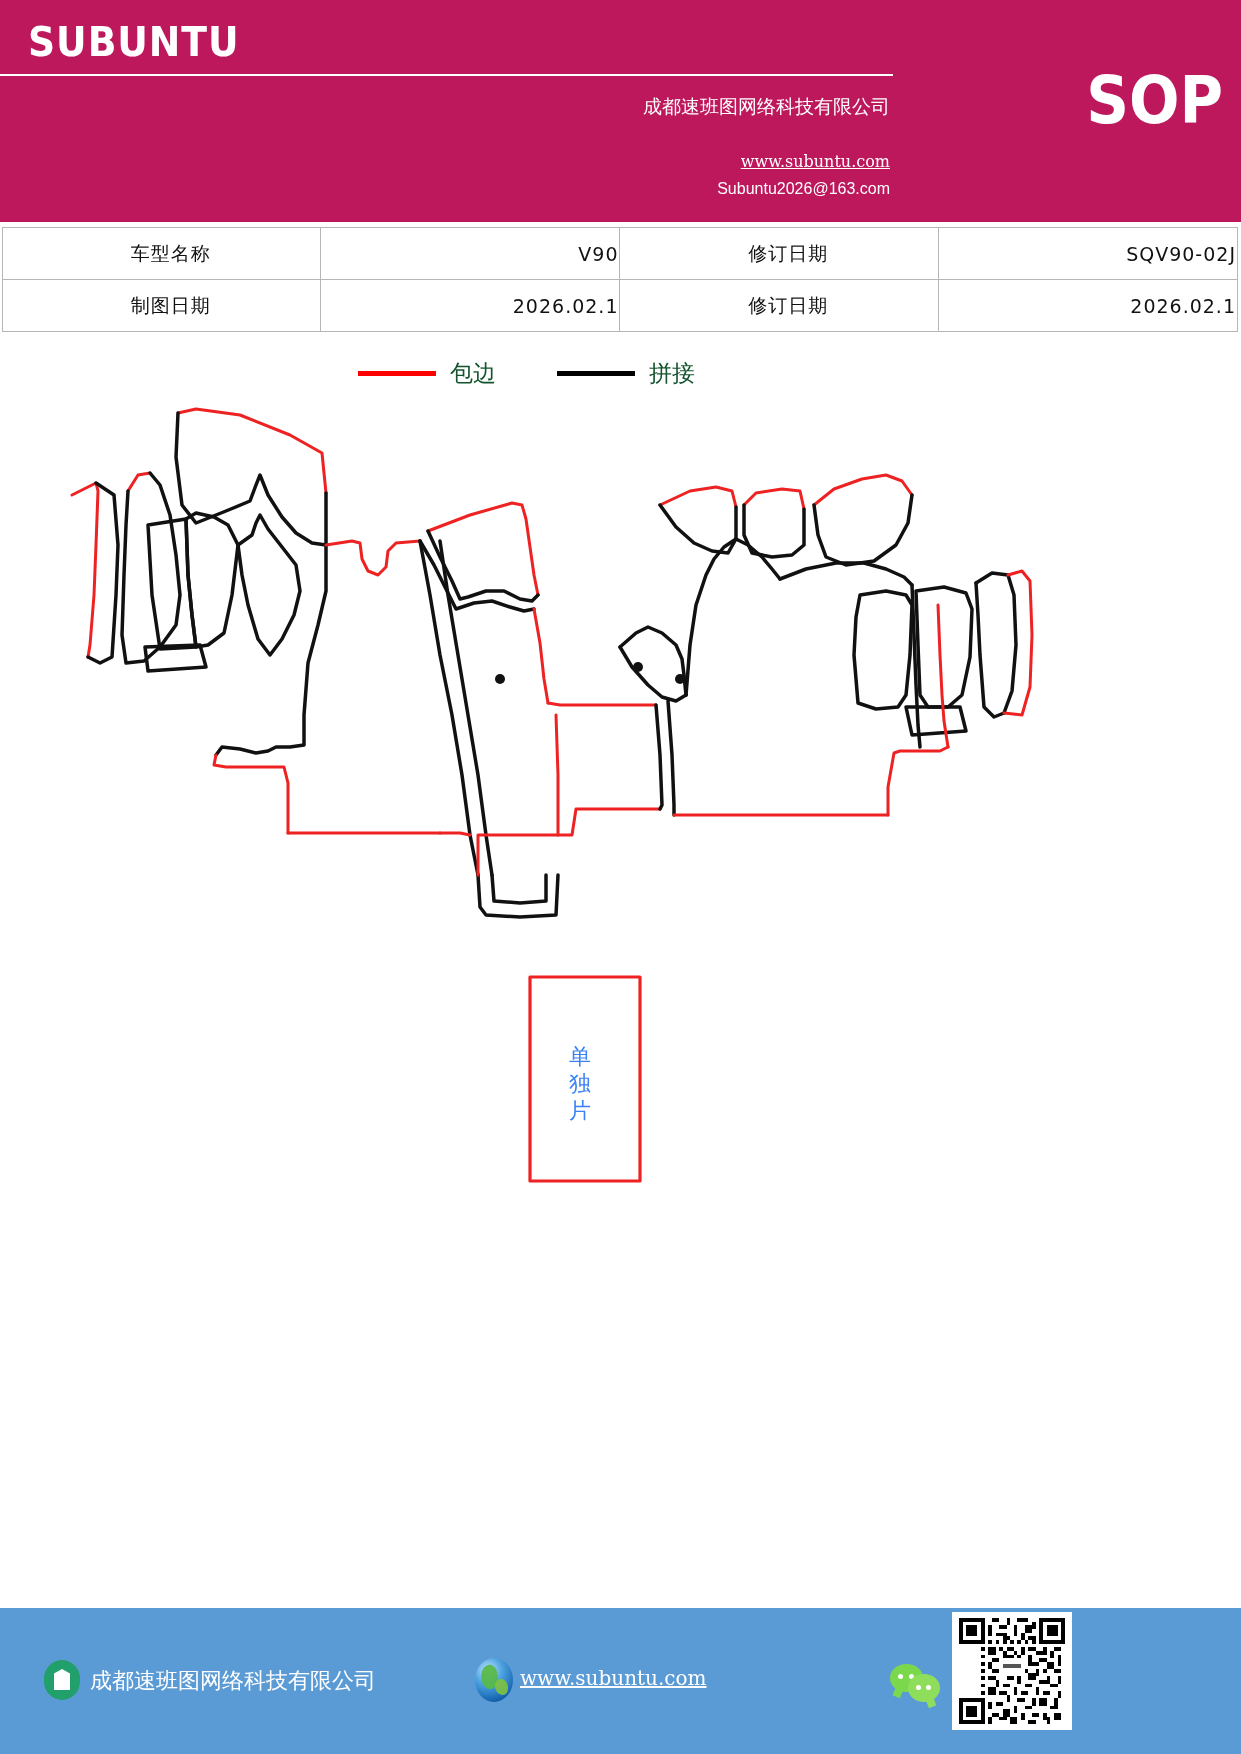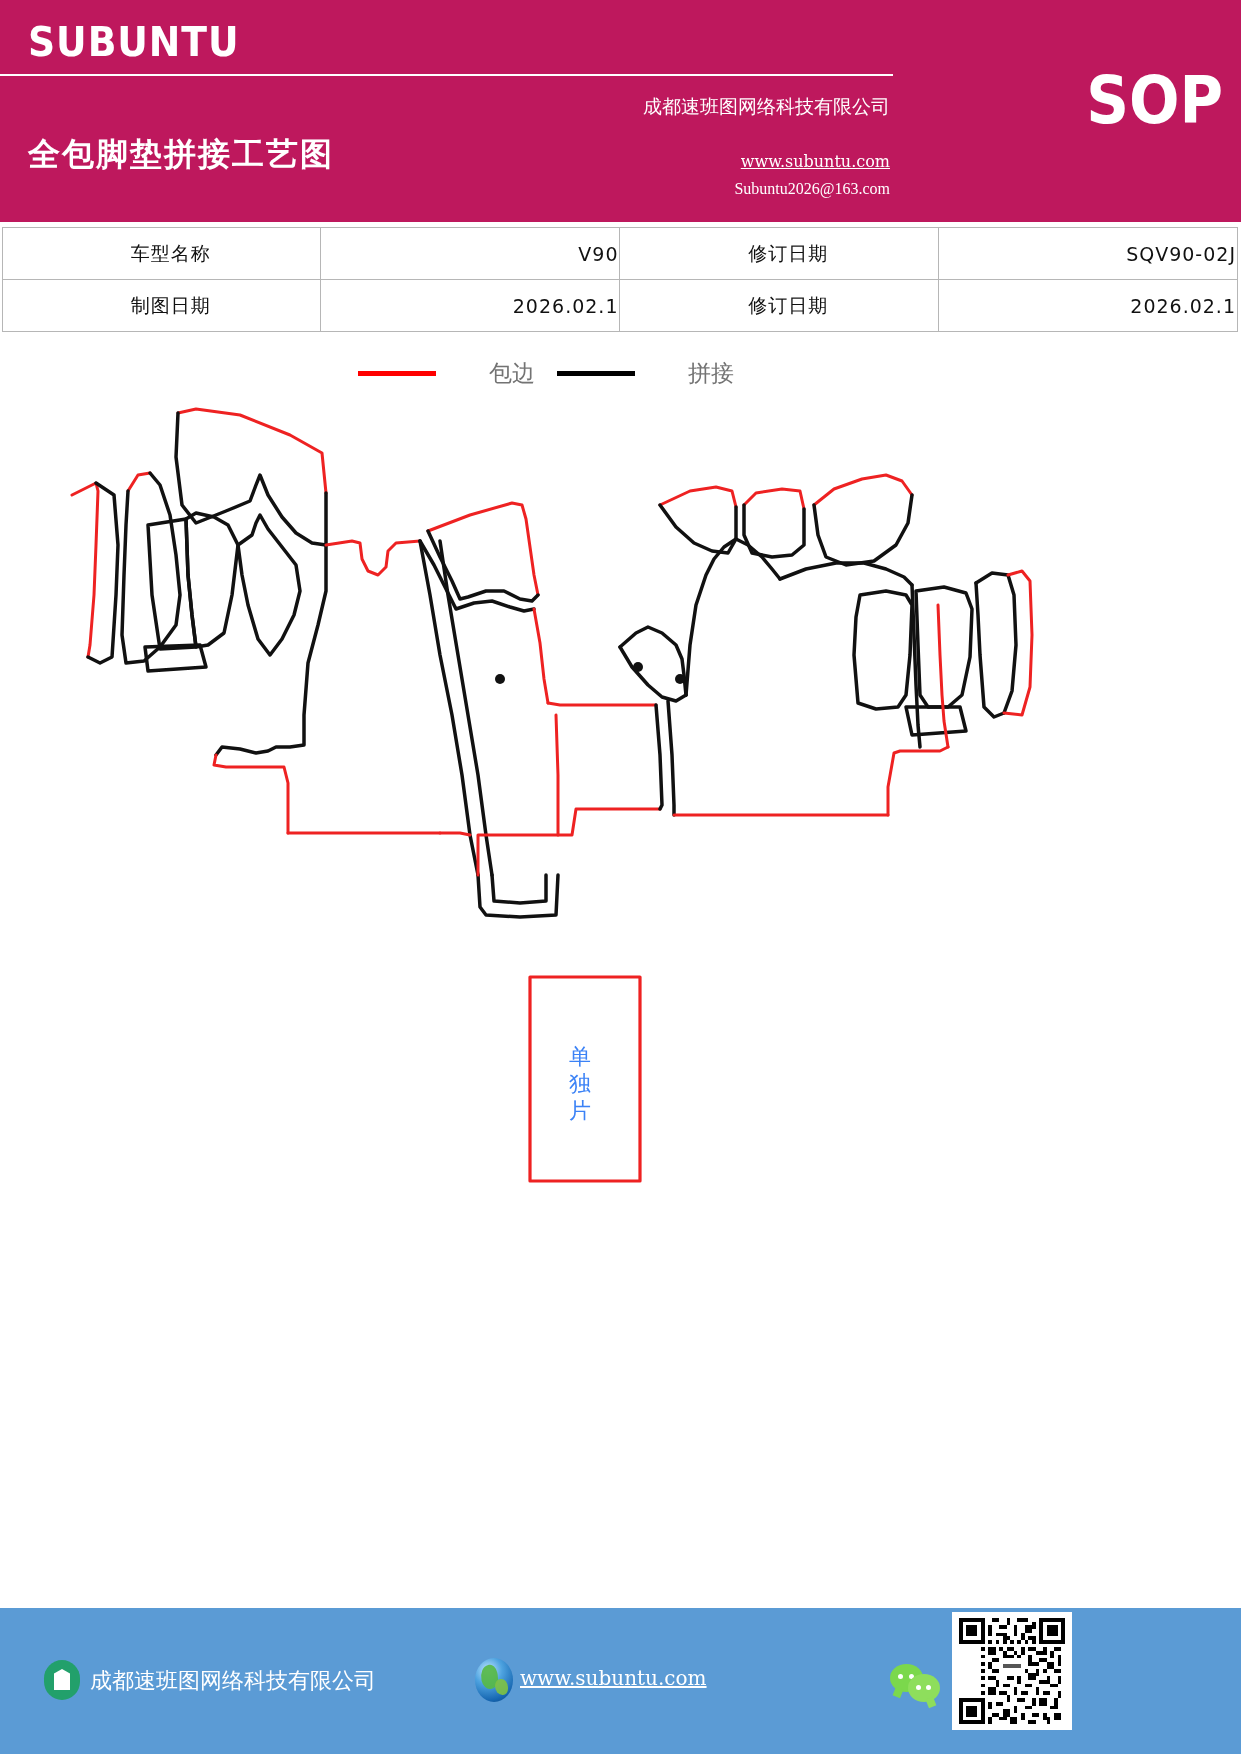--- a/index.html
+++ b/index.html
@@ -42,21 +42,21 @@
     font-weight:bold;font-size:66px;color:#ffffff;letter-spacing:0px;
     transform:scaleX(0.9);transform-origin:right top;
   }
   .web-top{
     position:absolute;left:560px;top:152px;width:330px;text-align:right;
     font-family:"DejaVu Serif",serif;font-size:16px;color:#ffffff;
     text-decoration:underline;
   }
   .mail-top{
     position:absolute;left:560px;top:180px;width:330px;text-align:right;
-    font-family:Liberation Serif, serif;font-size:16px;color:#ffffff;
+    font-family:Liberation Sans, sans-serif;font-size:16px;color:#ffffff;
   }
   
   .info-table{
     position:absolute;left:2px;top:227px;width:1236px;
     border-collapse:collapse;
     table-layout:fixed;
   }
   .info-table td{
     border:1px solid #b6b6b6;
     height:49px;
@@ -72,23 +72,22 @@
   
   .legend{
     position:absolute;left:0;top:358px;width:1241px;height:42px;
   }
   .legend-item{position:absolute;top:0;height:42px;}
   .legend-line{
     position:absolute;top:13px;width:78px;height:5px;
   }
   .legend-label{
     position:absolute;top:0px;left:92px;
-    font-family:"DejaVu Sans",sans-serif;font-size:23px;color:#737373;
+    font-family:"DejaVu Sans",sans-serif;font-size:23px;color:#14532d;
     white-space:nowrap;
-    margin-left:39px;
   }
   #leg0{left:358px;}
   #leg1{left:557px;}
   
   .drawing{
     position:absolute;left:0px;top:395px;width:1241px;height:820px;
   }
   .drawing svg{display:block;}
   
   .footer{
@@ -152,21 +151,20 @@
   .qr svg{display:block;}
 </style>
 </head>
 <body>
 
 <div class="header">
   <div class="brand">SUBUNTU</div>
   <div class="hrule"></div>
   <div class="company-top">成都速班图网络科技有限公司</div>
   <div class="sop">SOP</div>
-  <div class="doc-title">全包脚垫拼接工艺图</div>
   <div class="web-top">www.subuntu.com</div>
   <div class="mail-top">Subuntu2026@163.com</div>
 </div>
 
 <table class="info-table">
   <tbody>
       <tr>
     <td class="lbl">车型名称</td>
     <td class="val">V90</td>
     <td class="lbl">修订日期</td>

